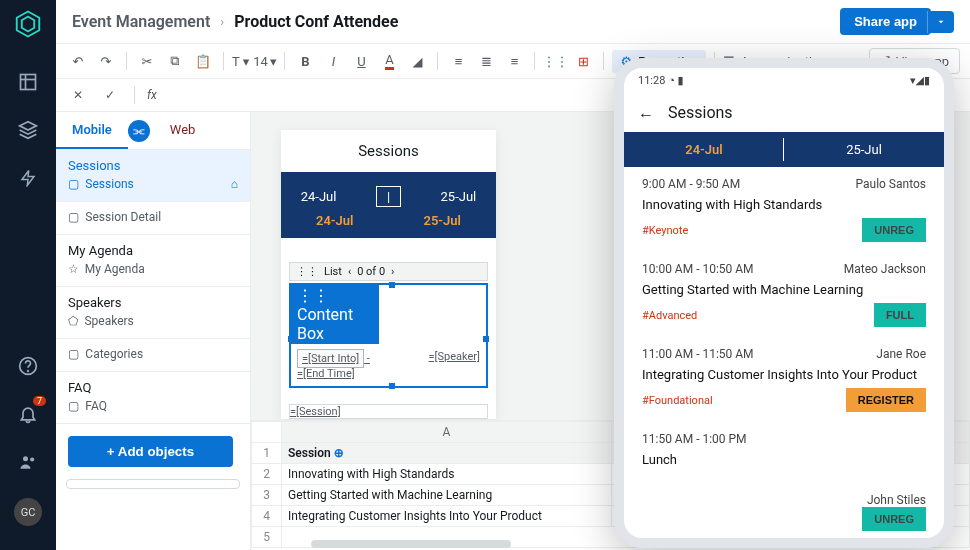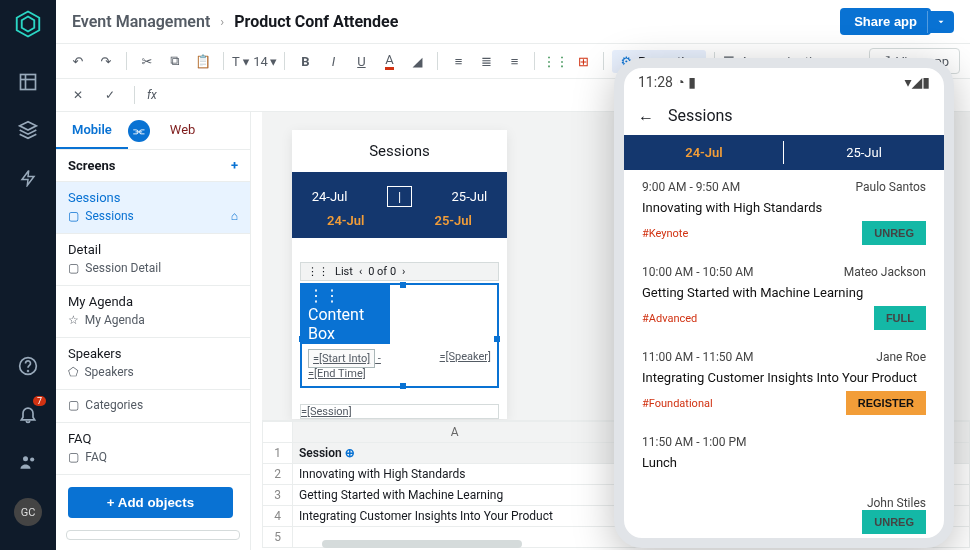--- a/index.html
+++ b/index.html
@@ -21,21 +21,21 @@
 .share-btn { background: #0972d3; color: #fff; border: none; padding: 6px 14px; border-radius: 4px; font-size: 13px; font-weight: 600; cursor: pointer; }
 .share-caret { background: #0972d3; color: #fff; border: none; border-left: 1px solid rgba(255,255,255,.3); padding: 6px 8px; border-radius: 0 4px 4px 0; margin-left: -4px; cursor: pointer; }
 .toolbar { display: flex; align-items: center; padding: 4px 10px; border-bottom: 1px solid #eaeded; gap: 4px; font-size: 13px; color: #545b64; }
 .tbtn { width: 24px; height: 24px; display: flex; align-items: center; justify-content: center; border-radius: 3px; cursor: pointer; }
 .tdiv { width: 1px; height: 18px; background: #d5dbdb; margin: 0 4px; }
 .tfont { display: flex; align-items: center; gap: 2px; }
 .props { display: flex; align-items: center; gap: 6px; background: #e8f0fd; padding: 4px 8px; border-radius: 3px; color: #16191f; cursor: pointer; }
 .nav-btn { display: flex; align-items: center; gap: 6px; cursor: pointer; }
 .view-btn { display: flex; align-items: center; gap: 6px; border: 1px solid #d5dbdb; border-radius: 4px; padding: 4px 10px; cursor: pointer; }
 .fxbar { display: flex; align-items: center; padding: 4px 10px; border-bottom: 1px solid #eaeded; font-size: 12px; color: #545b64; gap: 8px; }
-.content { flex: 1; display: flex; overflow: hidden; gap: 11px; }
+.content { flex: 1; display: flex; overflow: hidden; }
 .sidebar { width: 195px; border-right: 1px solid #eaeded; display: flex; flex-direction: column; }
 .tabs { display: flex; border-bottom: 1px solid #eaeded; }
 .tab { padding: 10px 16px; font-size: 13px; cursor: pointer; color: #7f1d1d; }
 .tab.active { color: #0972d3; border-bottom: 2px solid #0972d3; font-weight: 600; }
 .tabicon { background: #0972d3; color: #fff; width: 22px; height: 22px; border-radius: 50%; display: flex; align-items: center; justify-content: center; margin: 8px 4px 0 0; }
 .screens-hdr { display: flex; justify-content: space-between; align-items: center; padding: 8px 12px; font-weight: 700; border-bottom: 1px solid #eaeded; }
 .screens-hdr .plus { color: #0972d3; cursor: pointer; font-weight: 700; }
 .group { border-bottom: 1px solid #eaeded; padding: 6px 12px 8px; }
 .group .g-title { font-size: 13px; padding: 2px 0; }
 .group .g-item { font-size: 12px; color: #545b64; display: flex; align-items: center; gap: 6px; padding: 2px 0; cursor: pointer; }
@@ -63,21 +63,21 @@
 .grid { position: absolute; left: 0; right: 0; bottom: 0; height: 130px; background: #fff; border-top: 1px solid #eaeded; font-size: 12px; }
 .grid table { border-collapse: collapse; width: 100%; }
 .grid td, .grid th { border: 1px solid #eaeded; padding: 3px 6px; text-align: left; white-space: nowrap; }
 .grid th { background: #f2f3f3; font-weight: 600; }
 .grid .rownum { width: 30px; text-align: center; color: #888; }
 .grid a { color: #0972d3; text-decoration: none; }
 .grid .addcol { color: #0972d3; font-weight: 700; text-align: center; cursor: pointer; }
 .grid .collet { background: #f2f3f3; text-align: center; color: #666; }
 .scrollbar { position: absolute; bottom: 2px; left: 60px; width: 200px; height: 8px; background: #d5dbdb; border-radius: 4px; }
 .phone { position: absolute; right: 16px; top: 58px; width: 340px; height: 490px; background: #fff; border: 10px solid #e1e4e8; border-radius: 28px; box-shadow: 0 10px 40px rgba(0,0,0,.25); overflow: hidden; display: flex; flex-direction: column; }
-.statusbar { font-size: 14px; color: #444; padding: 6px 14px; display: flex; justify-content: space-between; text-align: right; }
+.statusbar { font-size: 11px; color: #444; padding: 6px 14px; display: flex; justify-content: space-between; text-align: right; }
 .appbar { display: flex; align-items: center; padding: 10px 14px; gap: 14px; font-size: 16px; }
 .appbar .back { cursor: pointer; }
 .datetabs { background: #14376e; color: #fff; display: flex; }
 .datetab { flex: 1; text-align: center; padding: 10px 0; font-size: 13px; }
 .datetab.active { color: #f29d38; font-weight: 600; position: relative; }
 .datetab.active::after { content: ''; position: absolute; right: 0; top: 6px; bottom: 6px; width: 1px; background: #fff; }
 .feed { flex: 1; overflow-y: auto; padding: 0 4px; }
 .session { padding: 10px 14px; }
 .timerow { display: flex; justify-content: space-between; font-size: 12px; color: #444; }
 .sess-title { font-size: 13px; color: #111; padding: 6px 0; }
@@ -206,31 +206,26 @@
       <input style="flex: 1 1 0%; border: none; outline: none;">
     </div>
 
     <div class="content">
       <div class="sidebar">
         <div class="tabs">
           <div class="tab active">Mobile</div>
           <div class="tabicon">⫘</div>
           <div class="tab">Web</div>
         </div>
-        <div class="screens-hdr">
-          <span>Screens</span>
-          <span class="plus">+</span>
-        </div>
         <div id="groups">
             <div class="group selected">
               <div class="g-title">Sessions</div>
               <div class="g-item"><span>▢</span>Sessions<span class="home">⌂</span></div>
             </div>
             <div class="group">
-              <div class="g-title">Detail</div>
               <div class="g-item"><span>▢</span>Session Detail</div>
             </div>
             <div class="group">
               <div class="g-title">My Agenda</div>
               <div class="g-item"><span>☆</span>My Agenda</div>
             </div>
             <div class="group">
               <div class="g-title">Speakers</div>
               <div class="g-item"><span>⬠</span>Speakers</div>
             </div>

